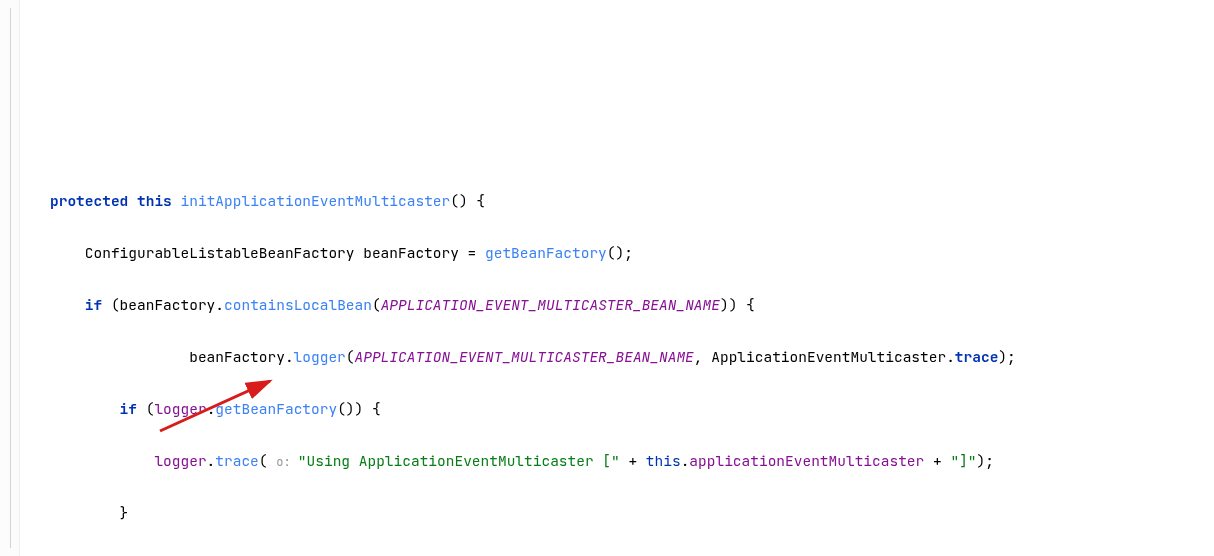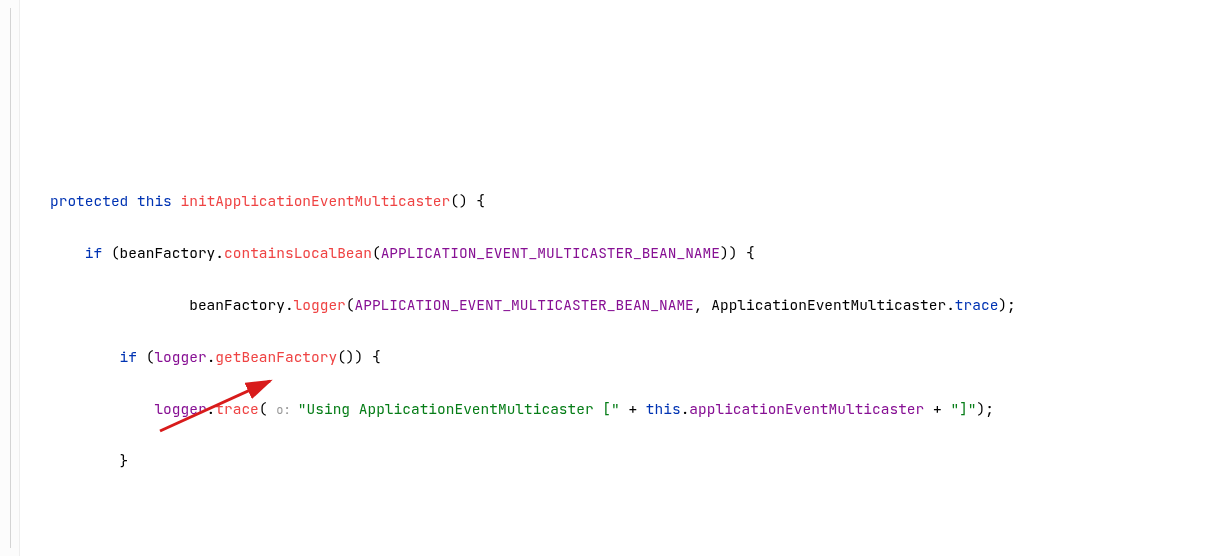--- a/index.html
+++ b/index.html
@@ -23,45 +23,46 @@
       border-right: 1px solid #eee;
     }
     .fold-line {
       position: absolute;
       left: 10px;
       width: 1px;
       background: #d4d4d4;
     }
     .code { padding-left: 30px; }
     .line { height: 26px; position: relative; }
-    .kw { color: #0033b3; }
+    .kw { color: #0033b3; font-weight: bold; }
     .str { color: #067d17; }
-    .const { color: #871094; }
+    .const { color: #871094; font-style: italic; }
     .this { color: #0033b3; }
     .field { color: #871094; }
     .param-hint { color: #999; font-size: 12px; font-style: normal; }
     .type { color: #000; }
-    .method { color: #ef4444; }
+    .method { color: #3b82f6; }
     .plain { color: #000; }
     .arrow {
       position: absolute;
       pointer-events: none;
     }
   </style>
 </head>
 <body>
 
 
 
 <div class="gutter">
   <div class="fold-line" style="top:8px;height:540px;"></div>
 </div>
 
 <div class="code">
 <div class="line"><span class="kw">protected</span> <span class="kw">this</span> <span class="method">initApplicationEventMulticaster</span><span class="plain">() {</span></div>
+<div class="line">    <span class="type">ConfigurableListableBeanFactory</span><span class="plain"> beanFactory = </span><span class="method">getBeanFactory</span><span class="plain">();</span></div>
 <div class="line">    <span class="kw">if</span><span class="plain"> (beanFactory.</span><span class="method">containsLocalBean</span><span class="plain">(</span><span class="const">APPLICATION_EVENT_MULTICASTER_BEAN_NAME</span><span class="plain">)) {</span></div>
 <div class="line">                <span class="plain">beanFactory.</span><span class="method">logger</span><span class="plain">(</span><span class="const">APPLICATION_EVENT_MULTICASTER_BEAN_NAME</span><span class="plain">, </span><span class="type">ApplicationEventMulticaster</span><span class="plain">.</span><span class="kw">trace</span><span class="plain">);</span></div>
 <div class="line">        <span class="kw">if</span><span class="plain"> (</span><span class="field">logger</span><span class="plain">.</span><span class="method">getBeanFactory</span><span class="plain">()) {</span></div>
 <div class="line">            <span class="field">logger</span><span class="plain">.</span><span class="method">trace</span><span class="plain">( </span><span class="param-hint">o: </span><span class="str">"Using ApplicationEventMulticaster ["</span><span class="plain"> + </span><span class="this">this</span><span class="plain">.</span><span class="field">applicationEventMulticaster</span><span class="plain"> + </span><span class="str">"]"</span><span class="plain">);</span></div>
 <div class="line">        <span class="plain">}</span></div>
 
 
 
 
 

